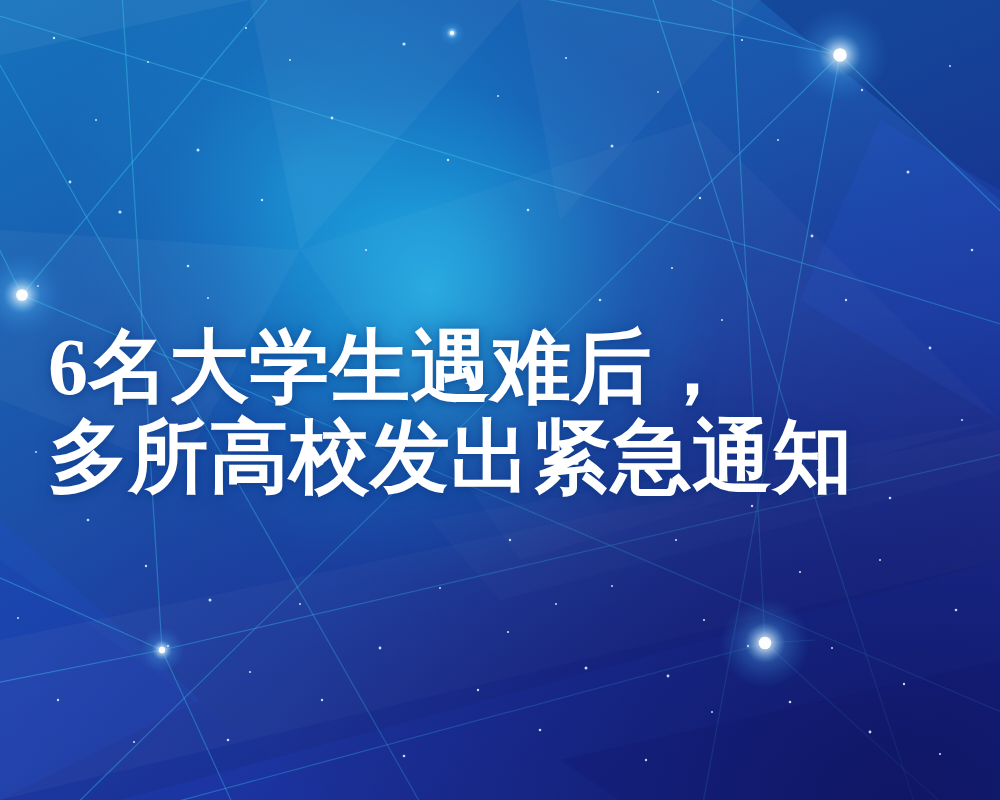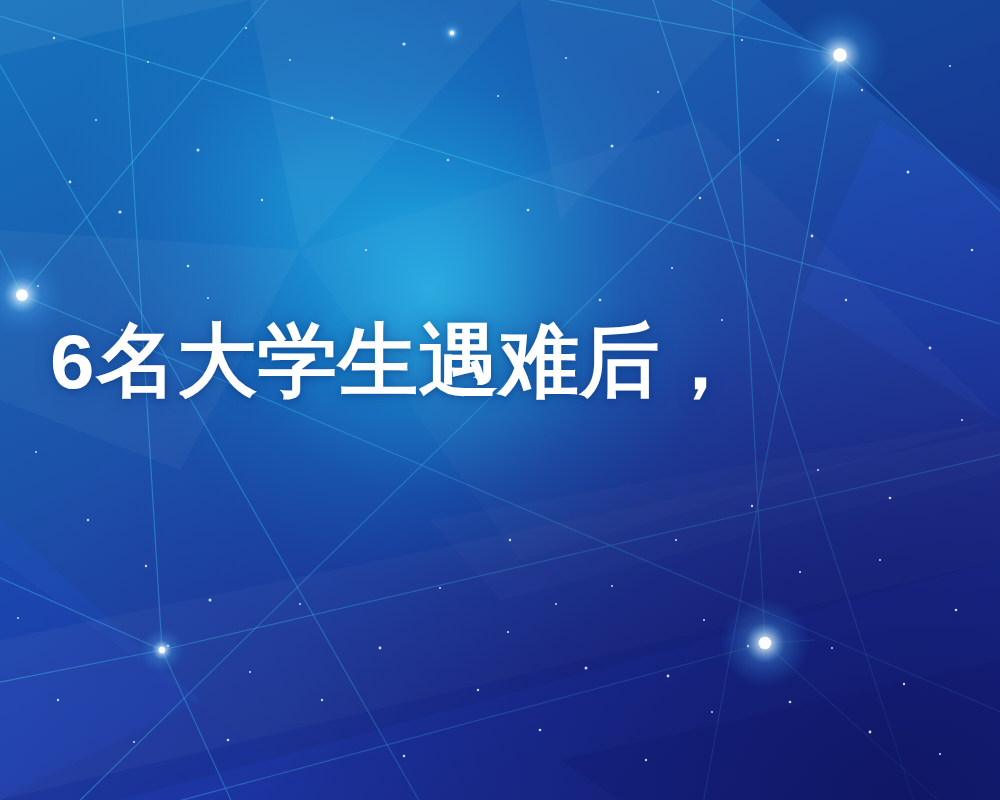--- a/index.html
+++ b/index.html
@@ -5,21 +5,21 @@
   html, body {
     margin: 0;
     padding: 0;
     background: #0b1c4d;
   }
   #stage {
     position: relative;
     width: 1000px;
     height: 800px;
     overflow: hidden;
-    font-family: Liberation Mono, monospace;
+    font-family: Liberation Serif, serif;
     background: #15803d;
   }
 
   
   .layer {
     position: absolute;
     inset: 0;
     pointer-events: none;
   }
 
@@ -259,15 +259,16 @@
       <circle cx="162" cy="650" r="22.400000000000002" fill="url(#nodeglow2)"></circle>
       <circle cx="162" cy="650" r="3.15" fill="#ffffff" fill-opacity="0.95"></circle>
       <circle cx="765" cy="643" r="44.800000000000004" fill="url(#nodeglow3)"></circle>
       <circle cx="765" cy="643" r="6.3" fill="#ffffff" fill-opacity="0.95"></circle>
       <circle cx="452" cy="33" r="12.8" fill="url(#nodeglow4)"></circle>
       <circle cx="452" cy="33" r="2" fill="#ffffff" fill-opacity="0.95"></circle>
     </svg>
 
   <div id="headline">
     <span class="head-line">6名大学生遇难后，</span>
+    <span class="head-line">多所高校发出紧急通知</span>
   </div>
 
 </div>
 
 </body></html>

